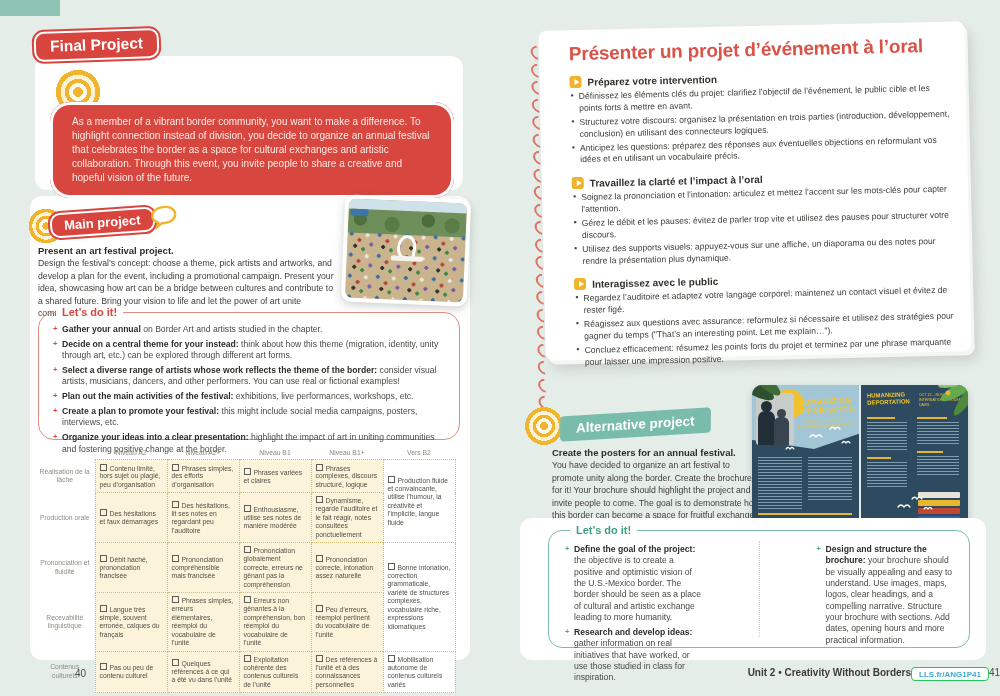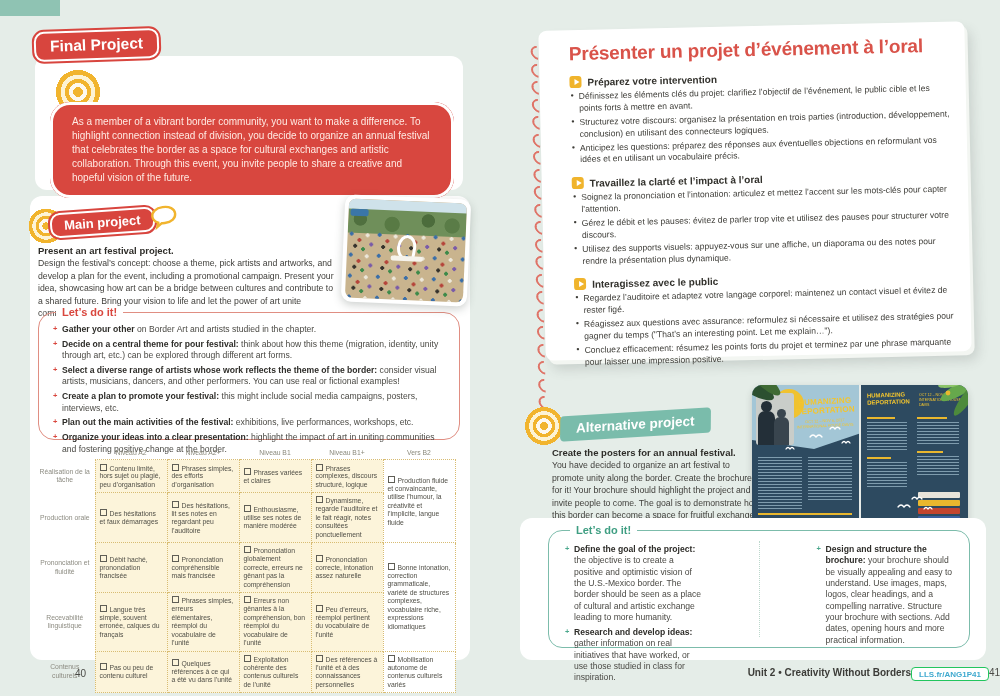--- a/index.html
+++ b/index.html
@@ -148,25 +148,25 @@
         <div class="ph-trees"></div>
         <div class="ph-crowd"></div>
       <div class="ph-canopy"></div>
         <div class="ph-sculpt"></div>
         <div class="ph-banner"></div>
     </div>
   </div>
 
   <div class="abs lets-box" style="left:38px;top:312px;width:420px;height:126px;">
     <ul class="lets-ul">
-      <li><b>Gather your other</b><span> on Border Art and artists studied in the chapter.</span></li>
-      <li><b>Decide on a central theme for pour festival:</b><span> think about how this theme (migration, identity, unity through art, etc.) can be explored through different art forms.</span></li>
+      <li><b>Gather your annual</b><span> on Border Art and artists studied in the chapter.</span></li>
+      <li><b>Decide on a central theme for your instead:</b><span> think about how this theme (migration, identity, unity through art, etc.) can be explored through different art forms.</span></li>
       <li><b>Select a diverse range of artists whose work reflects the theme of the border:</b><span> consider visual artists, musicians, dancers, and other performers. You can use real or fictional examples!</span></li>
+      <li><b>Plan out the main activities of the festival:</b><span> exhibitions, live performances, workshops, etc.</span></li>
       <li><b>Create a plan to promote your festival:</b><span> this might include social media campaigns, posters, interviews, etc.</span></li>
-      <li><b>Plan out the main activities of the festival:</b><span> exhibitions, live performances, workshops, etc.</span></li>
       <li><b>Organize your ideas into a clear presentation:</b><span> highlight the impact of art in uniting communities and fostering positive change at the border.</span></li>
     </ul>
   </div>
   <span class="abs lets-title" style="left:56px;top:306px;">Let’s do it!</span>
 
   <table class="rubric abs" style="left:35px;top:447px;">
     <colgroup>
         <col style="width:60px">
         <col style="width:72px">
         <col style="width:72px">

